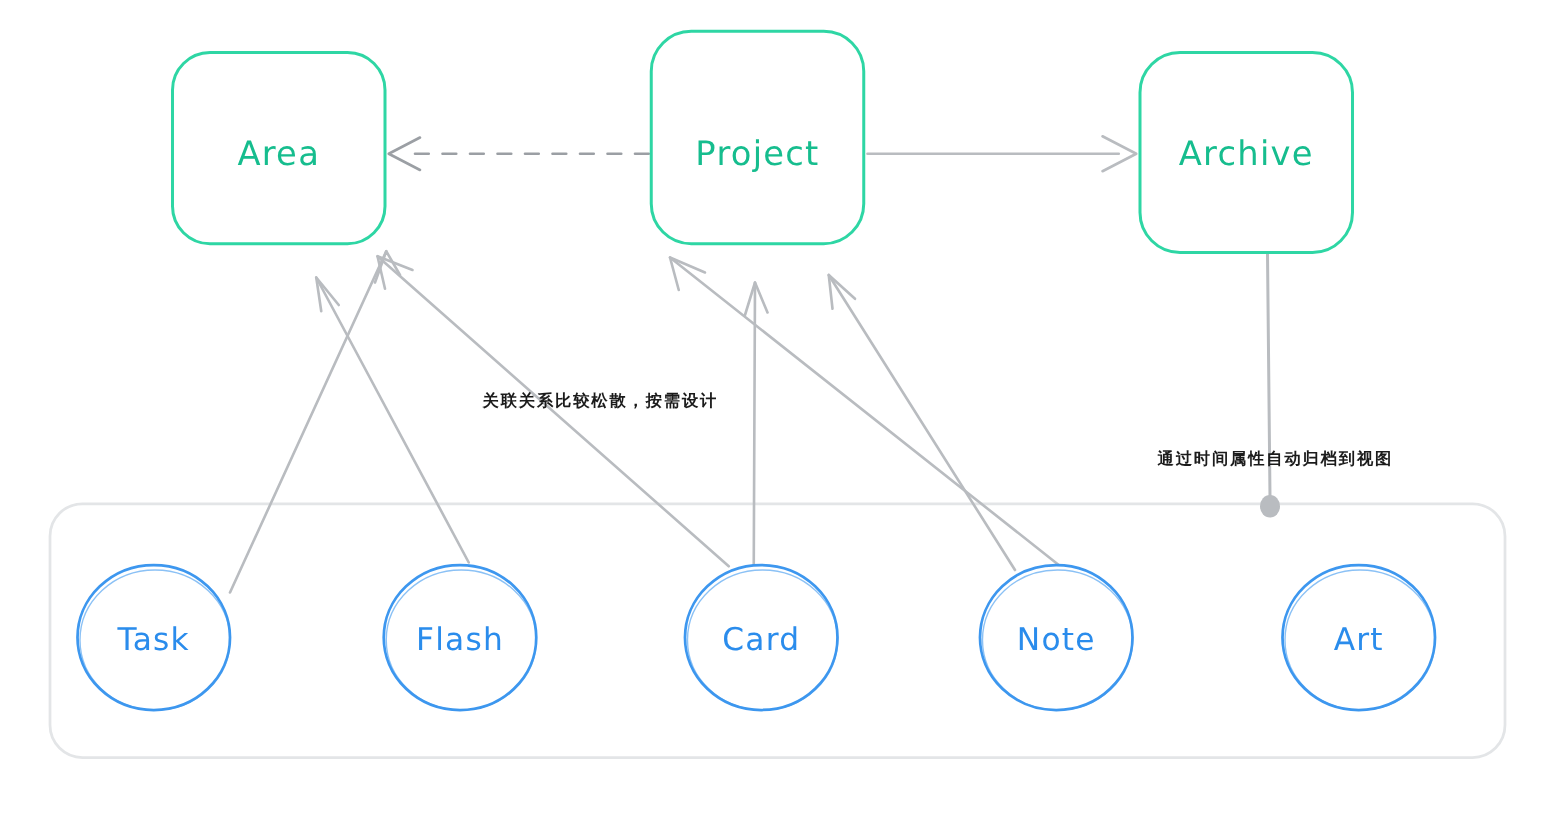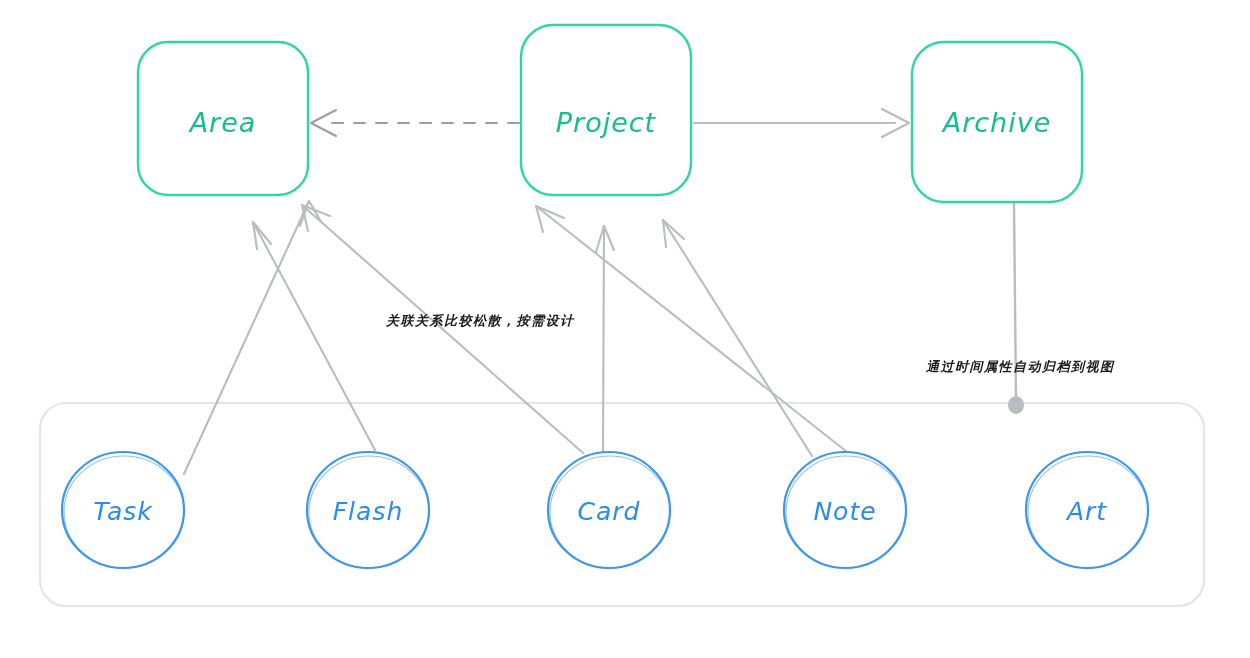--- a/index.html
+++ b/index.html
@@ -3,21 +3,21 @@
 <meta charset="utf-8">
 <style>
   html,body{margin:0;padding:0;}
   body{
     width:1250px;height:658px;
     background:#ffffff;
     font-family:"DejaVu Sans", sans-serif;
     overflow:hidden;
     position:relative;
   }
-  #stage{position:absolute;inset:0;width:1160px;height:658px;font-style:italic;}
+  #stage{position:absolute;inset:0;width:1160px;height:658px;}
   svg.layer{position:absolute;left:0;top:0;width:1250px;height:658px;}
   .nodeLabel{
     font-family:"DejaVu Sans", sans-serif;
     font-weight:400;
     pointer-events:none;
     user-select:none;
   }
   .boxLabel{font-size:27px;fill:#16bd8e;letter-spacing:1px;}
   .circLabel{font-size:25px;fill:#2a8cec;letter-spacing:1px;}
   .cnLabel{font-size:13px;fill:#1b1b1b;font-weight:700;letter-spacing:1.5px;}

